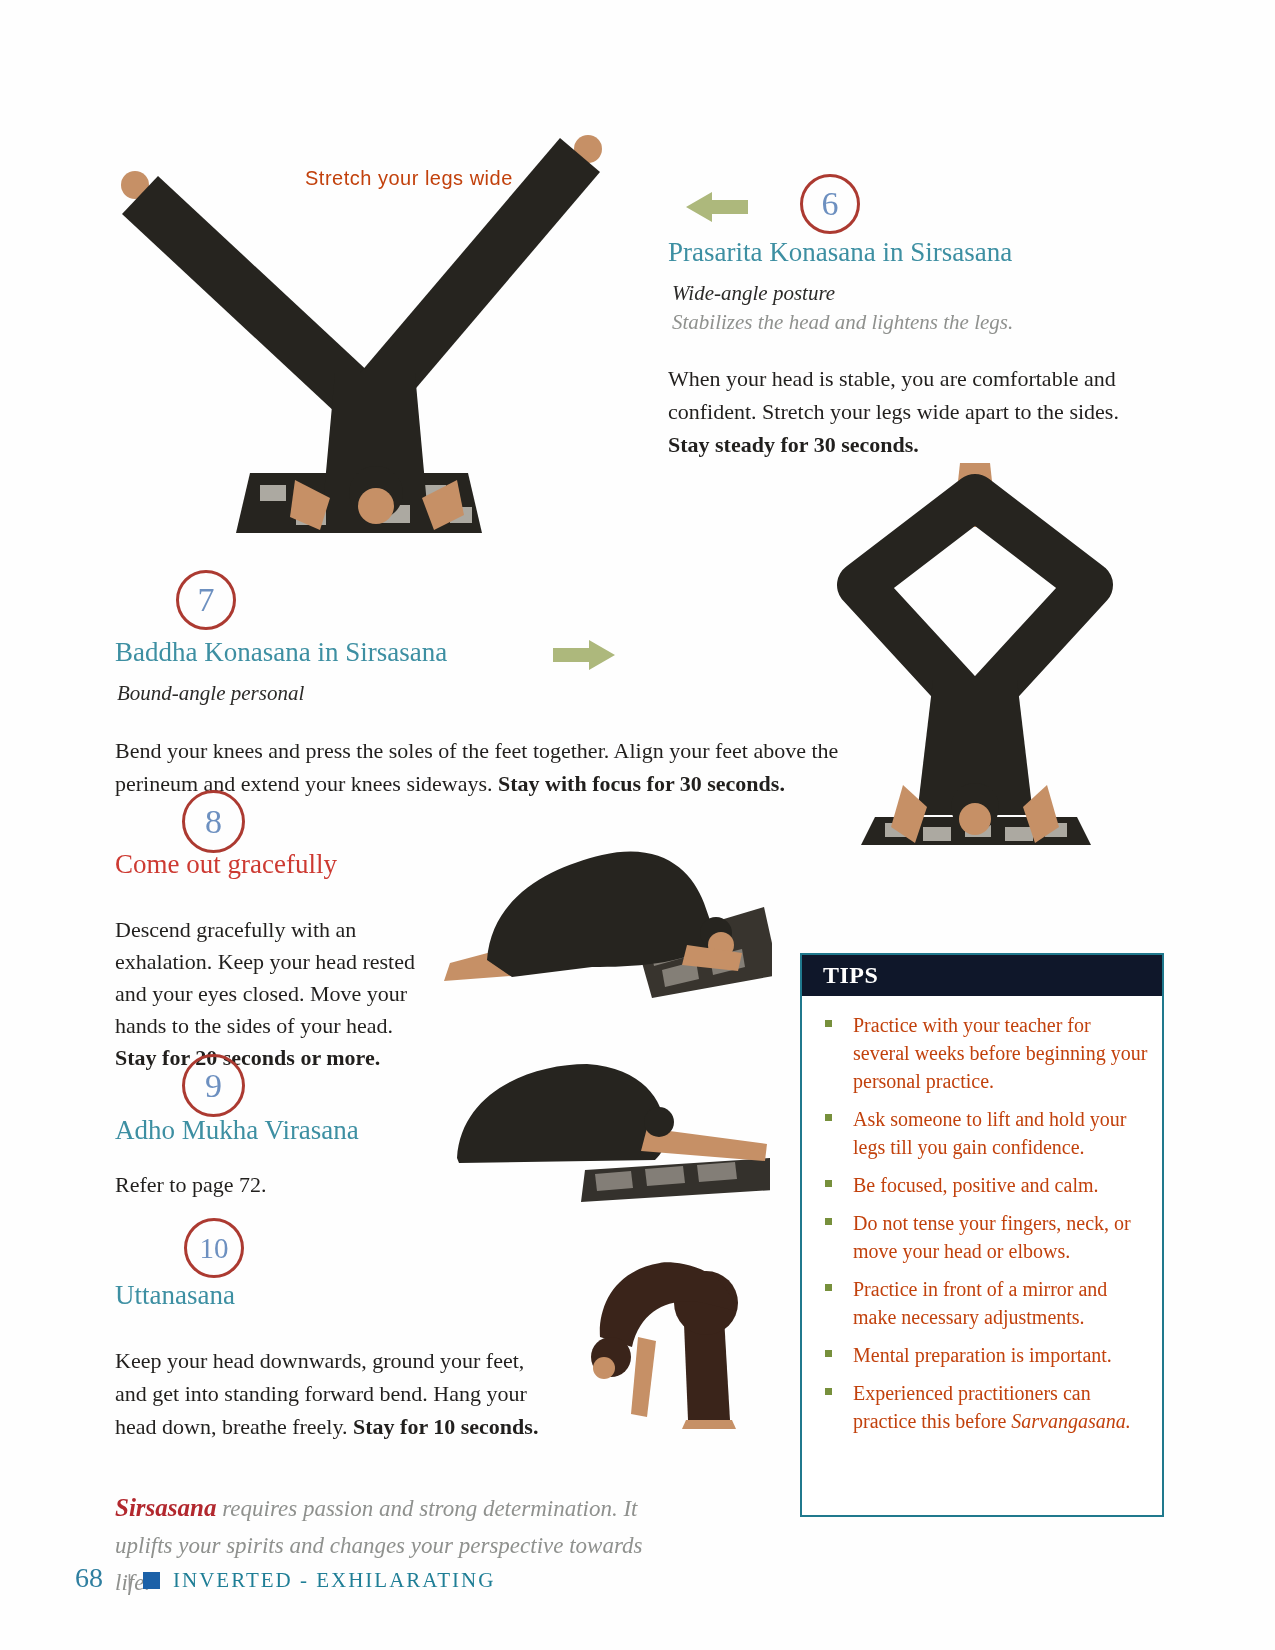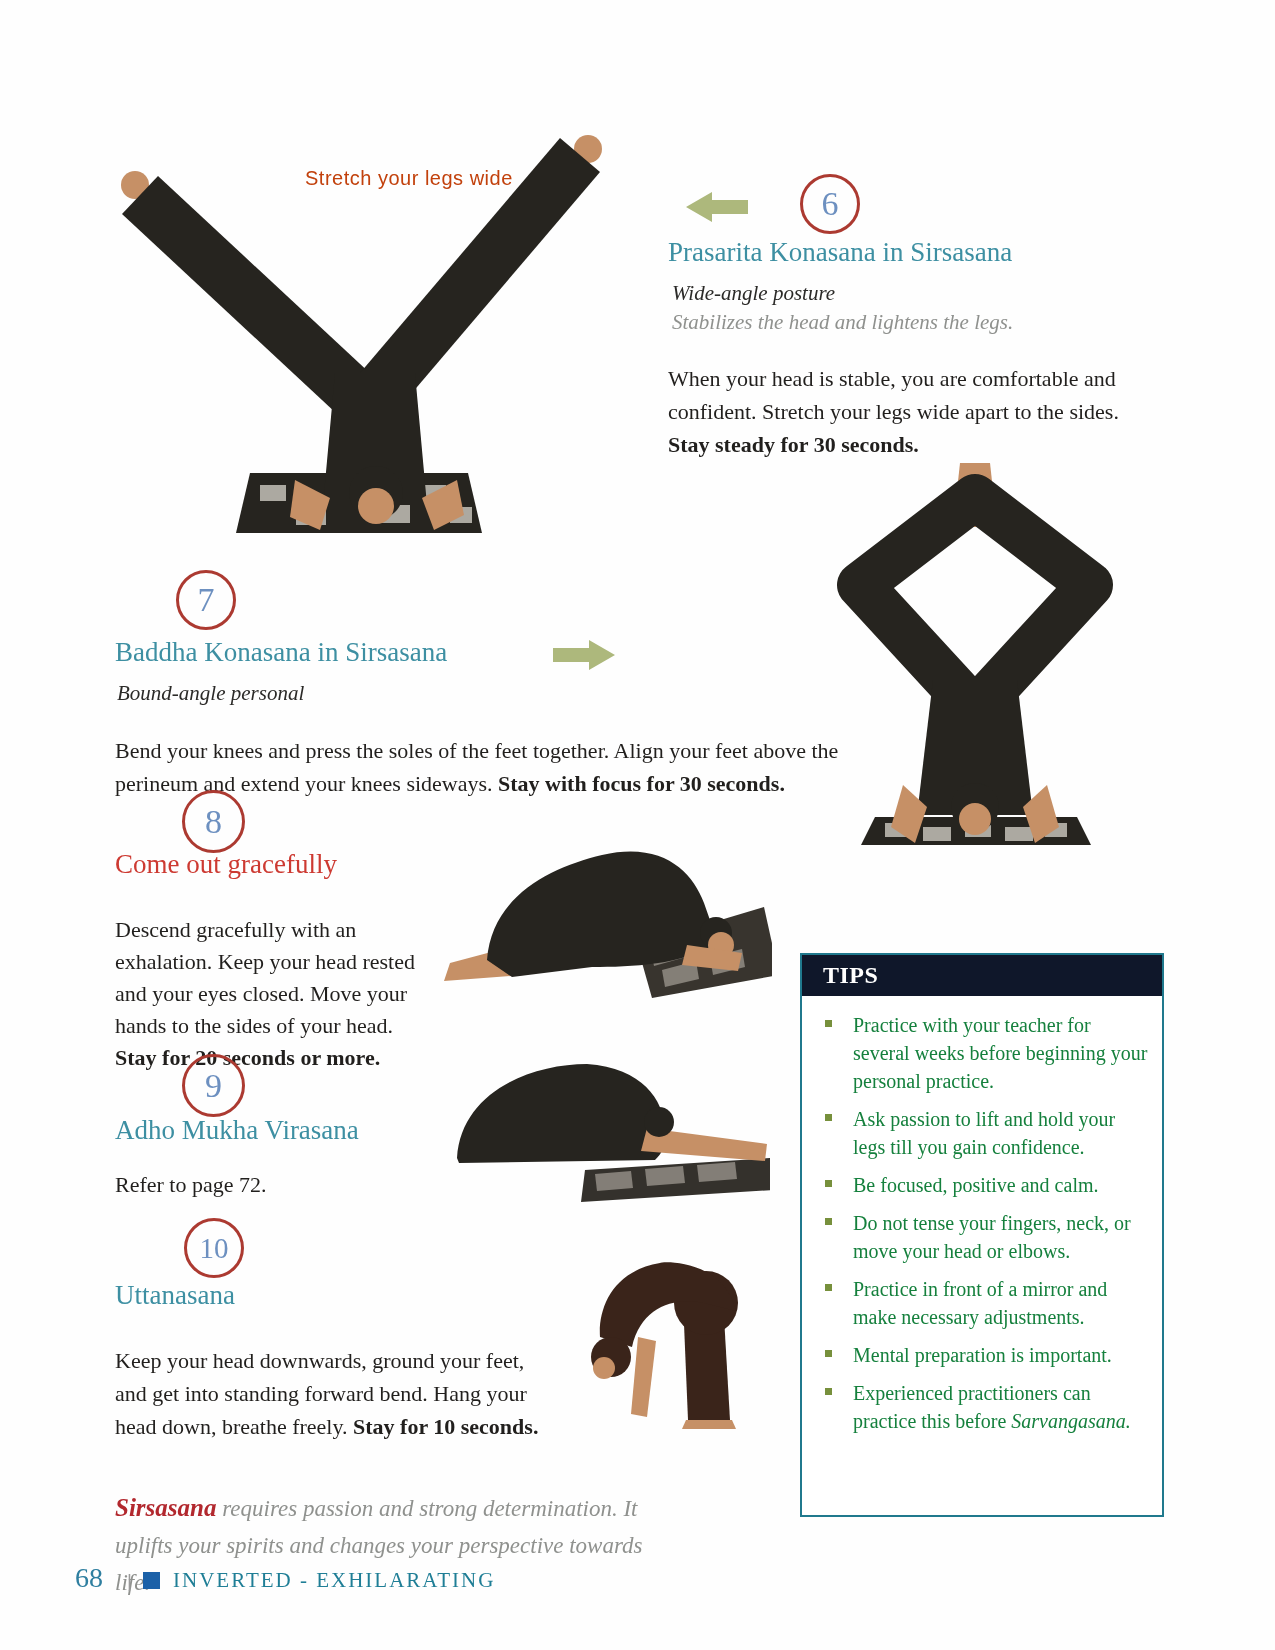--- a/index.html
+++ b/index.html
@@ -24,21 +24,21 @@
            letter-spacing:.5px;white-space:nowrap;}
   
   .arrow{position:absolute;width:62px;height:34px;}
   
   .tips-box{position:absolute;left:800px;top:953px;width:364px;height:564px;background:#fff;
             border:2.5px solid #20798d;box-sizing:border-box;}
   .tips-header{height:41px;background:#0f172a;display:flex;align-items:center;box-sizing:border-box;
                padding-left:21px;}
   .tips-header span{color:#fff;font-weight:bold;font-size:24px;letter-spacing:.5px;}
   .tips-list{list-style:none;margin:0;padding:15px 12px 0 20px;}
-  .tip{position:relative;padding-left:31px;font-size:20px;line-height:28px;margin-bottom:10px;color:#15803d;}
+  .tip{position:relative;padding-left:31px;font-size:20px;line-height:28px;margin-bottom:10px;color:#c2410c;}
   .tip .tip-bullet{position:absolute;left:3px;top:9px;width:7px;height:7px;background:#77903c;}
   .tip i{font-style:italic;}
   
   .closing{position:absolute;left:115px;top:1466px;width:555px;font-style:italic;font-size:23px;
            line-height:37px;color:#8f918e;}
   .closing .lead{color:#b2282e;font-weight:bold;font-size:25px;}
   
   .footer-num{position:absolute;left:75px;top:1562px;font-size:28px;color:#2f7fa0;}
   .footer-bar{position:absolute;left:127px;top:1570px;font-size:19px;color:#9a9a9a;font-family:"Liberation Sans",sans-serif;}
   .footer-sq{position:absolute;left:143px;top:1572px;width:17px;height:17px;background:#1c61a8;}
@@ -190,21 +190,21 @@
     </svg>
   </figure>
 
   <aside class="tips-box">
     <div class="tips-header">
       <span>TIPS</span>
     </div>
     <ul class="tips-list">
         <li class="tip"><span class="tip-bullet"></span><span class="tip-text">Practice with your teacher for several weeks before beginning your personal practice.</span></li>
         <li class="tip"><span class="tip-bullet"></span></li>
-        <li class="tip"><span class="tip-bullet"></span><span class="tip-text">Ask passion to lift and hold your legs till you gain confidence.</span></li>
+        <li class="tip"><span class="tip-bullet"></span><span class="tip-text">Ask someone to lift and hold your legs till you gain confidence.</span></li>
         <li class="tip"><span class="tip-bullet"></span><span class="tip-text">Be focused, positive and calm.</span></li>
         <li class="tip"><span class="tip-bullet"></span><span class="tip-text">Do not tense your fingers, neck, or move your head or elbows.</span></li>
         <li class="tip"><span class="tip-bullet"></span><span class="tip-text">Practice in front of a mirror and make necessary adjustments.</span></li>
         <li class="tip"><span class="tip-bullet"></span><span class="tip-text">Mental preparation is important.</span></li>
         <li class="tip"><span class="tip-bullet"></span><span class="tip-text">Experienced practitioners can practice this before <i>Sarvangasana.</i></span></li>
       </ul>
   </aside>
 
   <p class="closing">
     <span class="lead">Sirsasana</span><span> requires passion and strong determination. It uplifts your spirits and changes your perspective towards life.</span>

